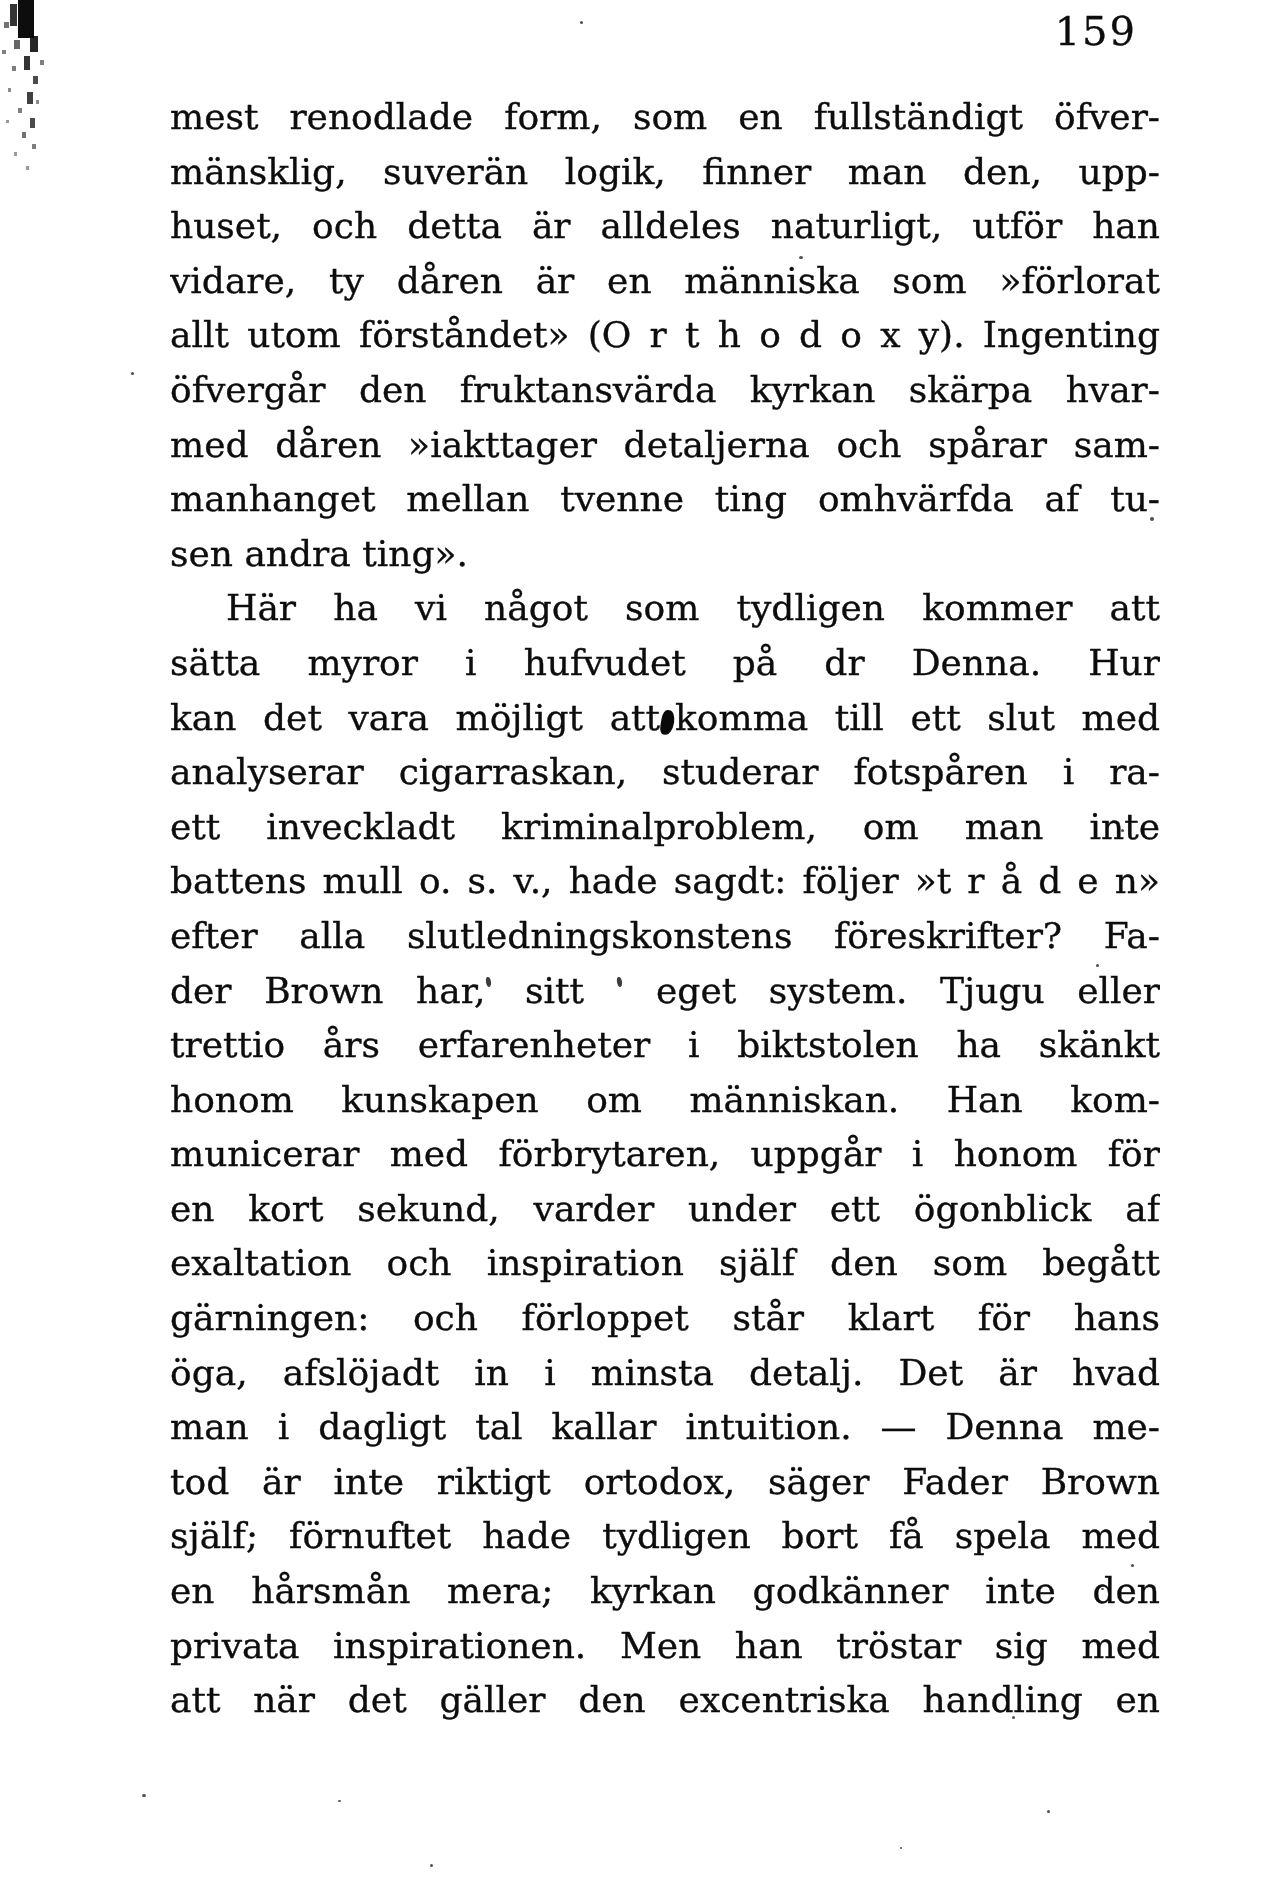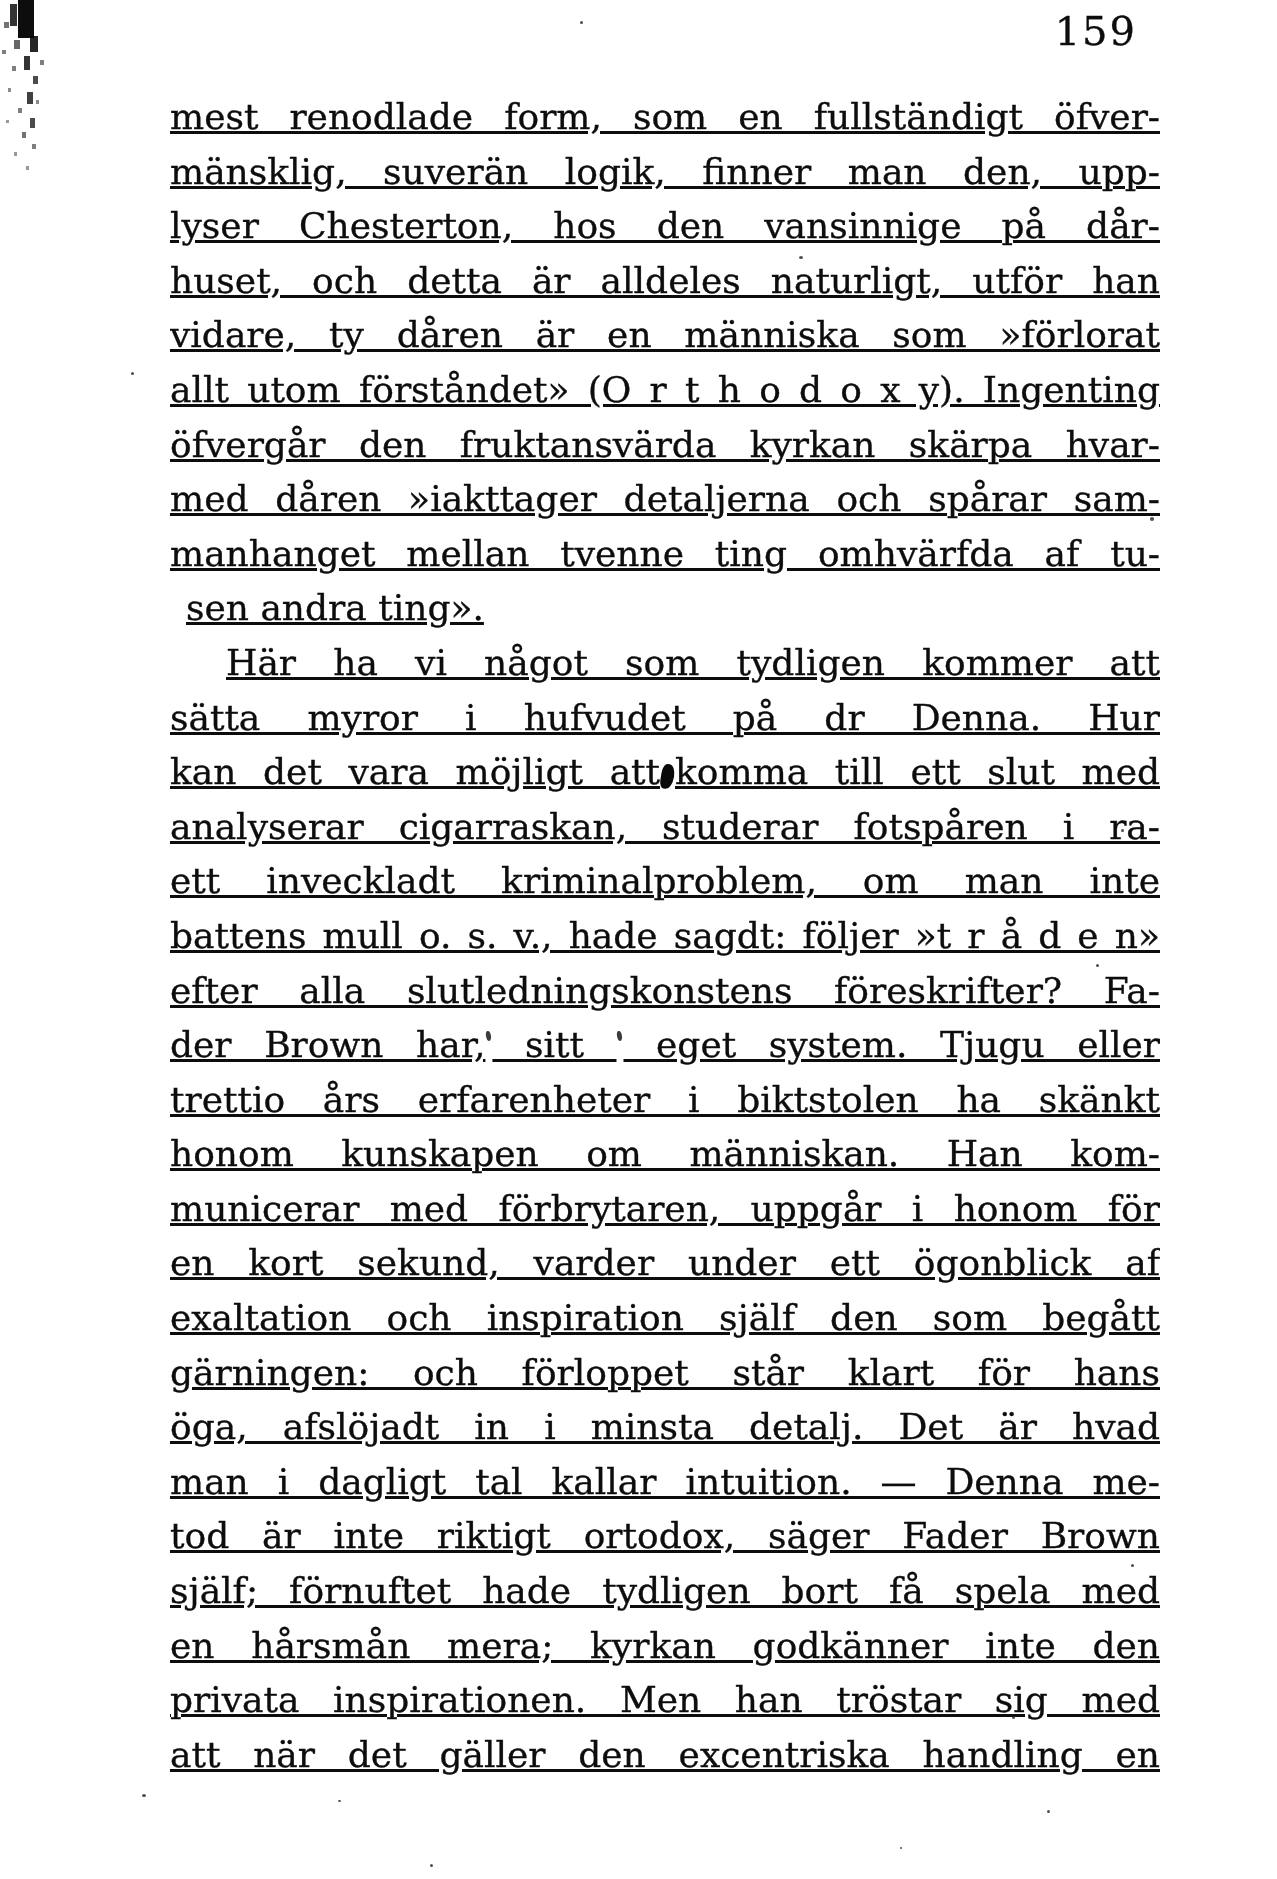--- a/index.html
+++ b/index.html
@@ -27,24 +27,23 @@
     width: 990px;
   }
   .line {
     height: 54.6px;
     line-height: 54.6px;
     font-size: 36px;
     text-align: justify;
     text-align-last: justify;
     overflow: hidden;
     white-space: normal;
-    text-decoration: underline;
     -webkit-text-stroke: 0.35px #0d0d0d;
   }
-  .line.para-end { text-align-last: left; margin-left: 16px; }
+  .line.para-end { text-align-last: left; }
   .line.indent { text-indent: 56px; }
   .ink-blot {
     display: inline-block;
     width: 13px;
     height: 25px;
     background: #0a0a0a;
     border-radius: 45% 55% 62% 38%;
     transform: rotate(9deg);
     vertical-align: -5px;
     margin: 0 1px;
@@ -100,21 +99,20 @@
       <rect x="36" y="100" width="3" height="4" opacity="0.45"></rect>
       <rect x="40" y="60" width="4" height="5" opacity="0.5"></rect>
     </g>
   </svg>
 
   <div class="pagenum">159</div>
 
   <div class="textblock" id="textblock">
       <div class="line">mest renodlade form, som en fullständigt öfver-</div>
       <div class="line">mänsklig, suverän logik, finner man den, upp-</div>
-      <div class="line">lyser Chesterton, hos den vansinnige på dår-</div>
       <div class="line">huset, och detta är alldeles naturligt, utför han</div>
       <div class="line">vidare, ty dåren är en människa som »förlorat</div>
       <div class="line">allt utom förståndet» (O r t h o d o x y). Ingenting</div>
       <div class="line">öfvergår den fruktansvärda kyrkan skärpa hvar-</div>
       <div class="line">med dåren »iakttager detaljerna och spårar sam-</div>
       <div class="line">manhanget mellan tvenne ting omhvärfda af tu-</div>
       <div class="line para-end">sen andra ting».</div>
       <div class="line indent">Här ha vi något som tydligen kommer att</div>
       <div class="line">sätta myror i hufvudet på dr Denna. Hur</div>
       <div class="line">kan det vara möjligt att<span class="ink-blot"></span>komma till ett slut med</div>

